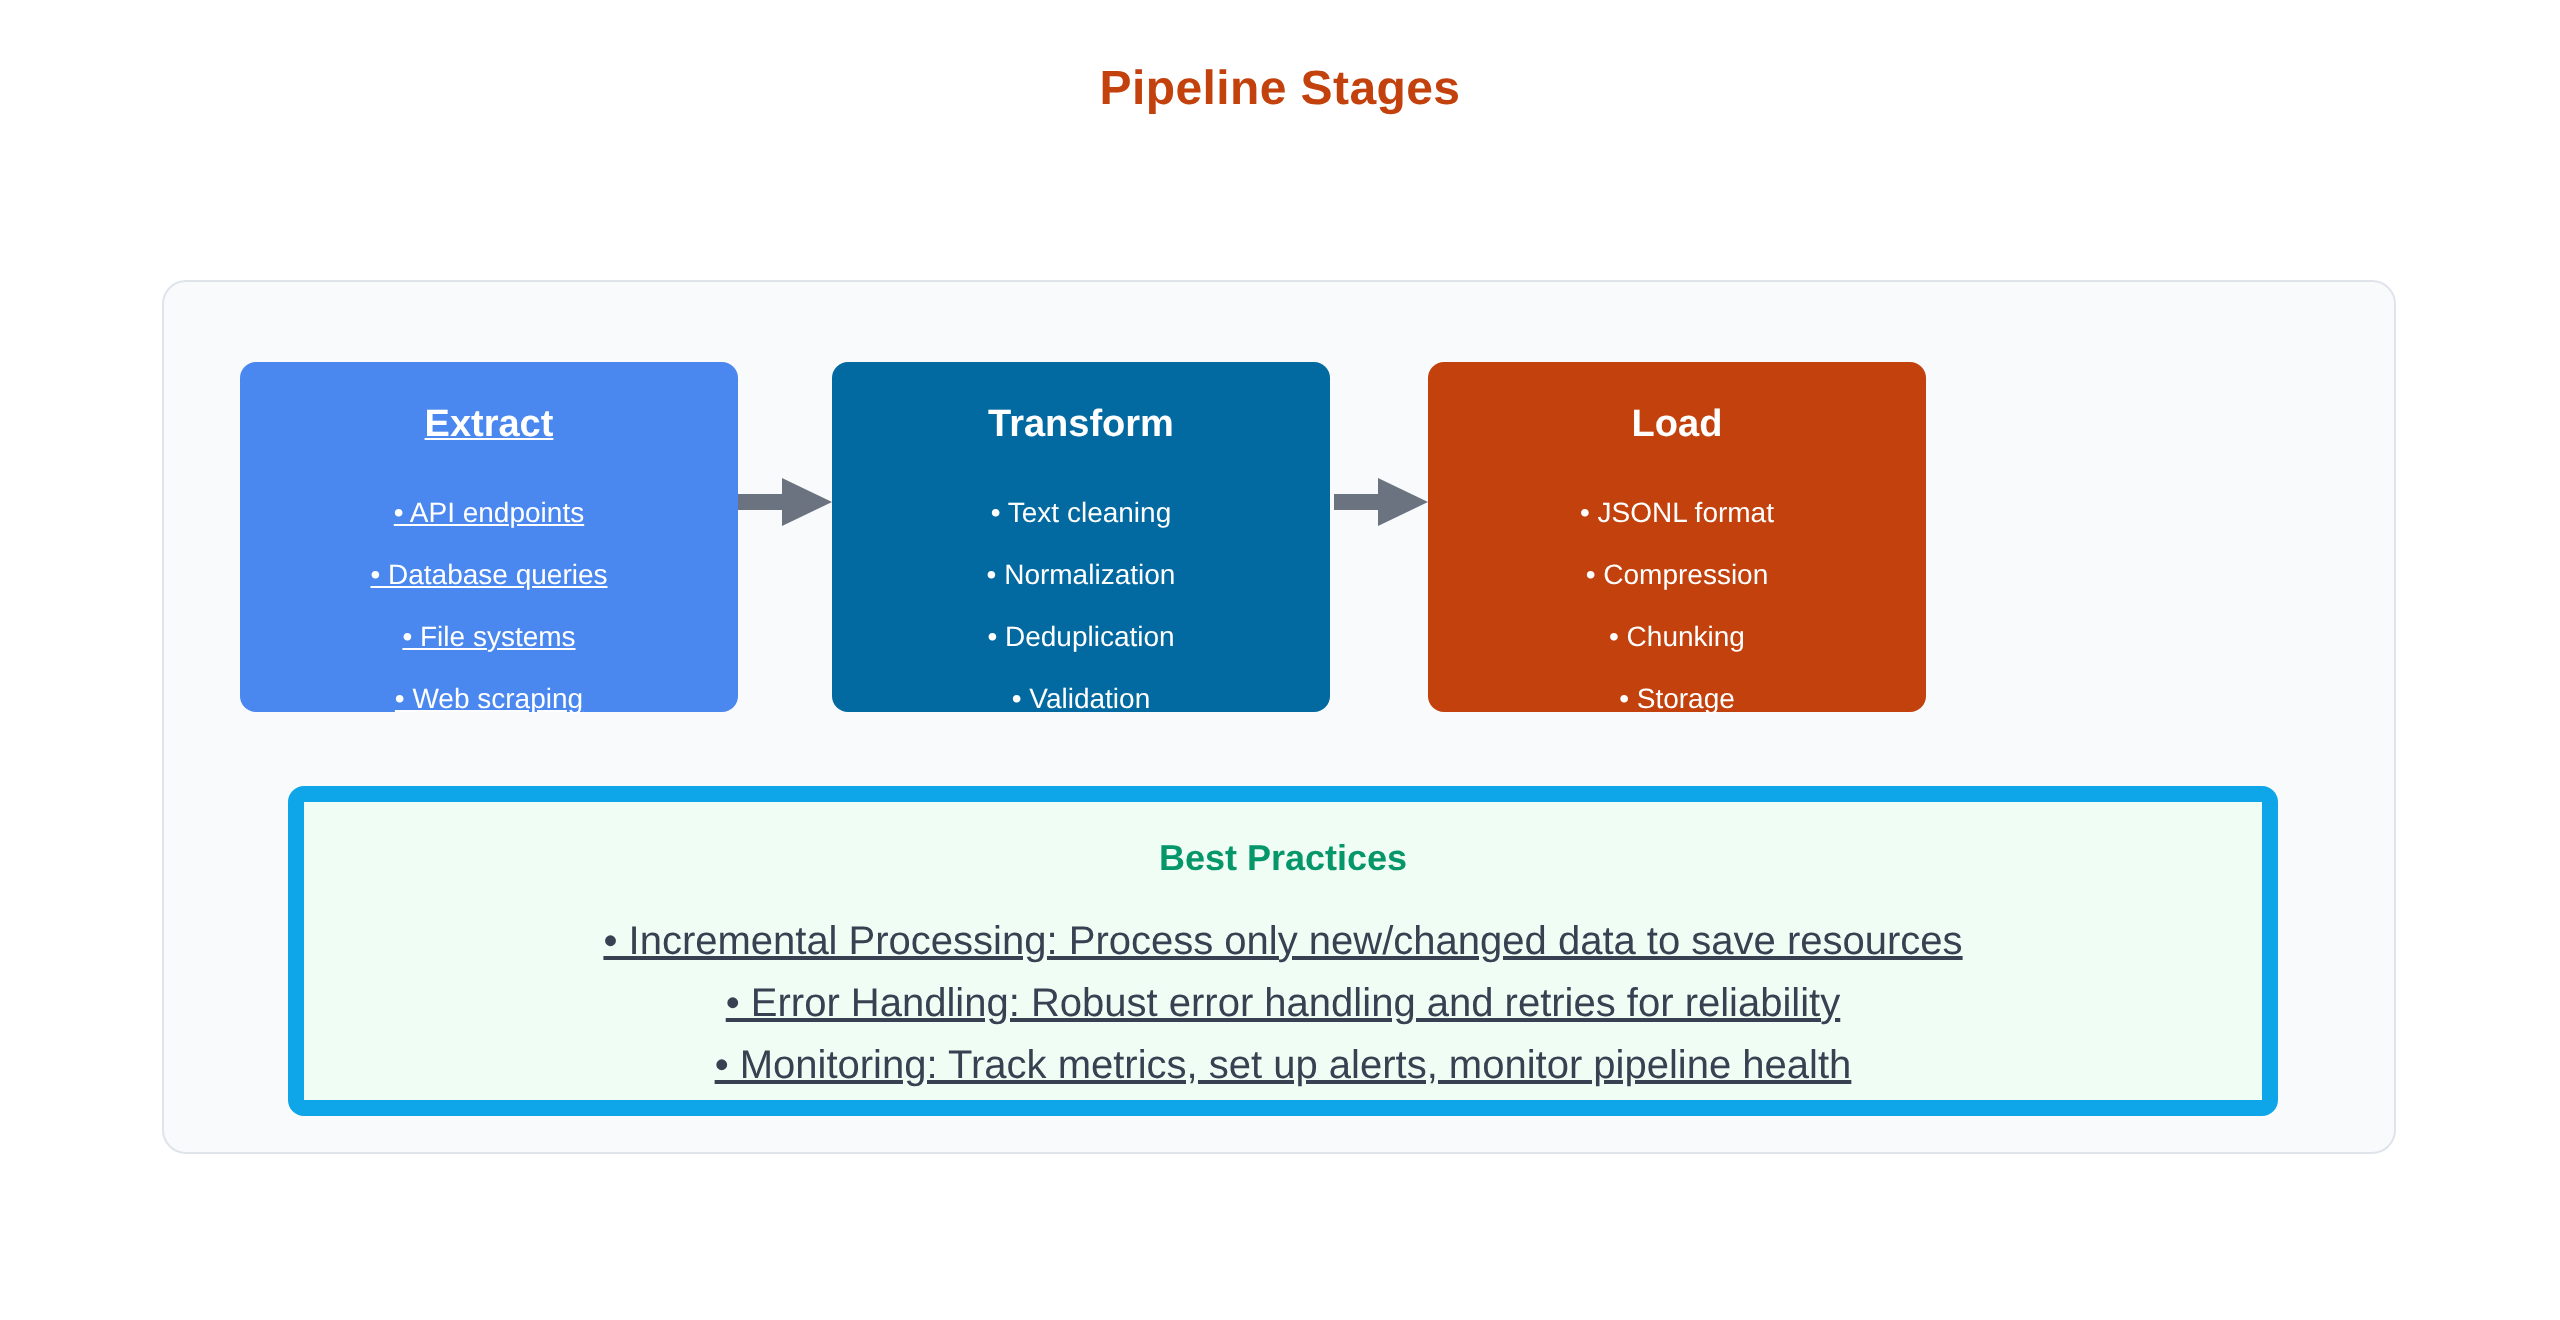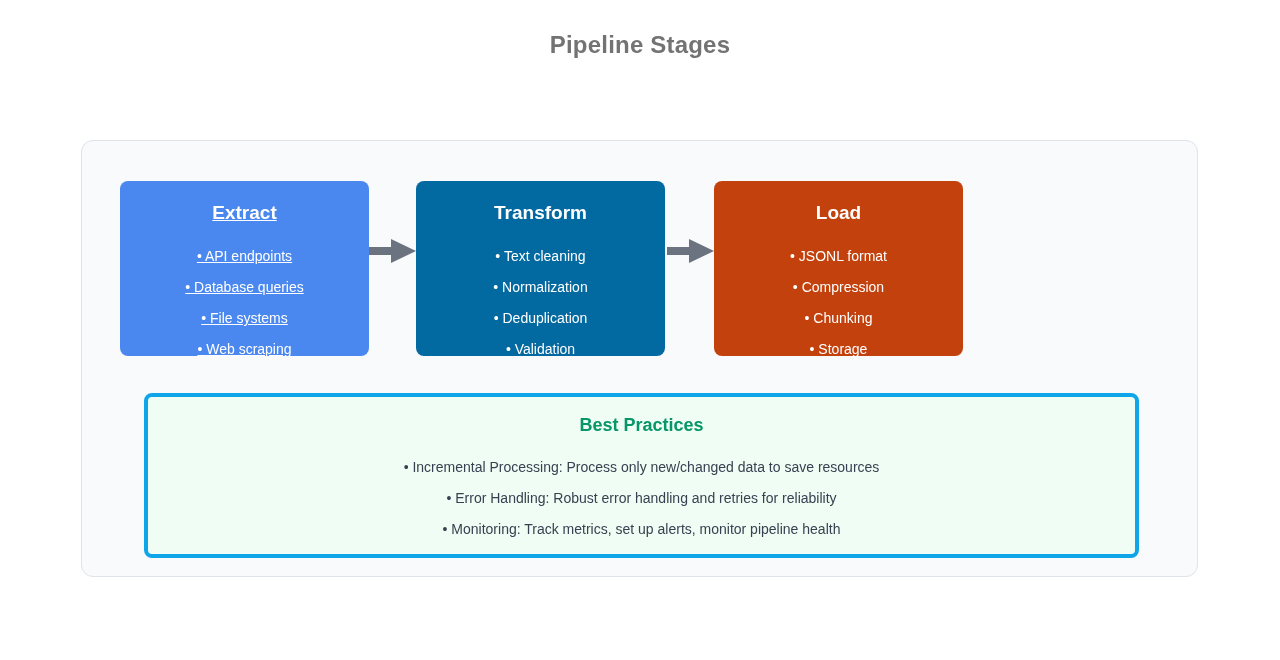--- a/index.html
+++ b/index.html
@@ -17,21 +17,21 @@
 
   
   .page-title {
     position: absolute;
     left: 0;
     top: 31px;
     width: 1280px;
     text-align: center;
     font-size: 24px;
     font-weight: bold;
-    color: #737373;
+    color: #c2410c;
     letter-spacing: 0.2px;
   }
 
   
   .panel {
     position: absolute;
     left: 81px;
     top: 140px;
     width: 1117px;
     height: 437px;
@@ -110,41 +110,42 @@
   }
 
   
   .practices {
     position: absolute;
     left: 62px;
     top: 252px;
     width: 995px;
     height: 165px;
     background: #f0fdf4;
-    border: 4px solid #0ea5e9;
+    border: 8px solid #0ea5e9;
     border-radius: 8px;
     box-sizing: border-box;
     text-align: center;
     overflow: visible;
   }
   .practices-title {
     font-size: 18px;
     font-weight: bold;
     color: #059669;
     margin-top: 18px;
     line-height: 21px;
   }
   .practices-list {
     margin-top: 16px;
   }
   .practice-item {
-    font-size: 14px;
+    font-size: 20px;
     color: #374151;
     line-height: 31px;
     white-space: nowrap;
+    text-decoration: underline;
   }
 </style>
 </head>
 <body>
 
 <div class="page-title">Pipeline Stages</div>
 
 <div class="panel">
 
   <div class="stage-row">

